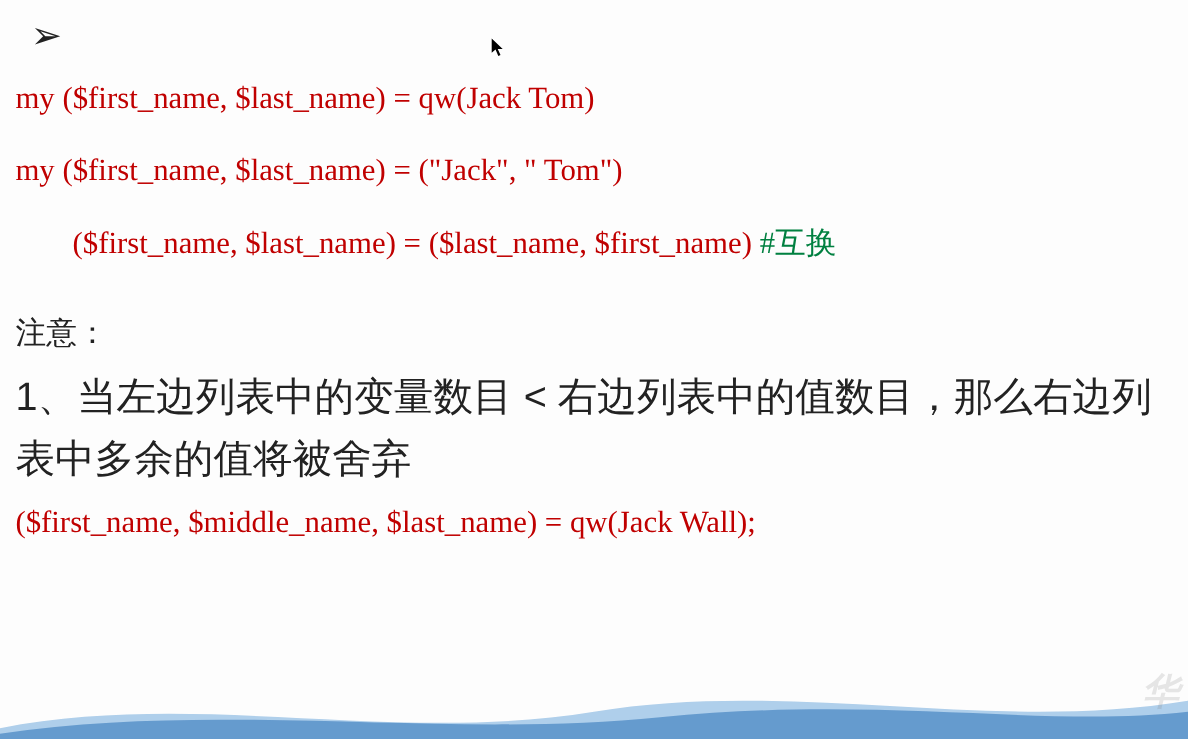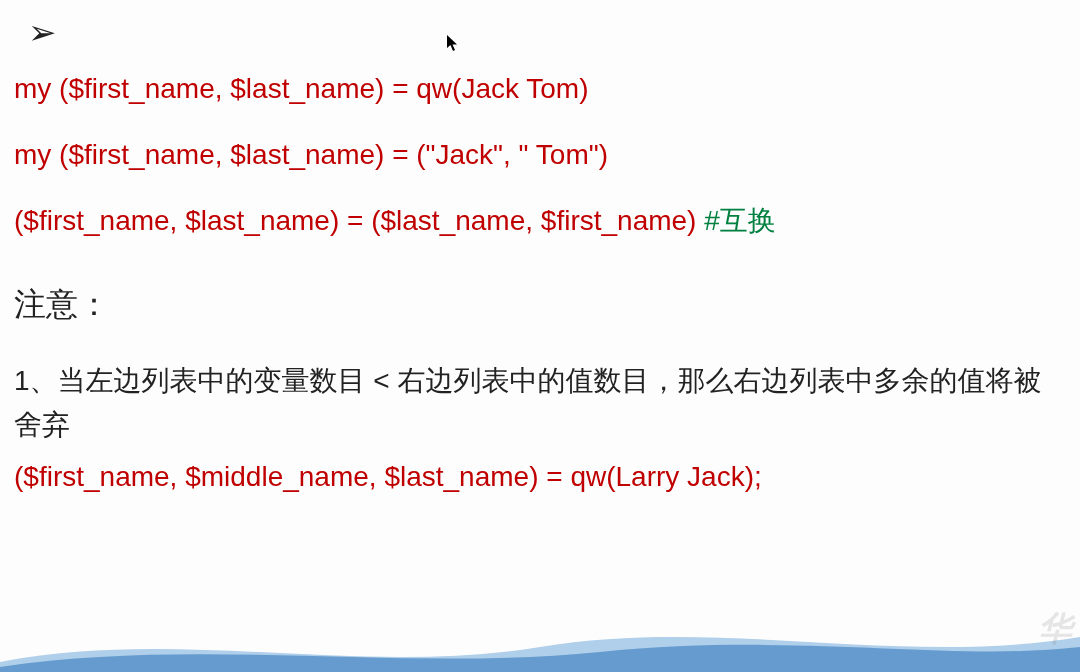--- a/index.html
+++ b/index.html
@@ -25,33 +25,33 @@
   }
   .bullet-arrow {
     font-size: 34px;
     margin-right: 22px;
     font-family: Arial, sans-serif;
   }
   .code-line {
     font-size: 28px;
     line-height: 1.35;
     margin-bottom: 28px;
-    font-family: Liberation Sans, sans-serif;
+    font-family: Liberation Serif, serif;
   }
   .red   { color: #c00000; }
   .green { color: #008040; }
   .black { color: #222; }
-  .indent { }
+  .indent { margin-left: 52px; }
   .note-label {
-    font-size: 32px;
+    font-size: 28px;
     margin-top: 44px;
-    margin-bottom: 32px;
+    margin-bottom: 11px;
   }
   .body-text {
-    font-size: 28px;
+    font-size: 36px;
     line-height: 1.55;
     margin-bottom: 12px;
   }
   .tight-top { margin-top: 6px; }
   .cursor {
     position: absolute;
     left: 446px;
     top: 34px;
     font-size: 16px;
     color: #000;
@@ -93,21 +93,21 @@
   <div class="code-line indent">
     <span class="red">($first_name, $last_name) = ($last_name, $first_name)  </span><span class="green">#互换</span>
   </div>
 
   <div class="note-label black">注意：</div>
 
   <div class="body-text black">1、当左边列表中的变量数目 &lt; 右边列表中的值数目，那么右边列表中多余的值将被舍弃</div>
 
 
 
-  <div class="code-line red tight-top" style="margin-bottom:0;">($first_name, $middle_name, $last_name) = qw(Larry Jack);</div>
+  <div class="code-line red tight-top" style="margin-bottom:0;">($first_name, $middle_name, $last_name) = qw(Jack Wall);</div>
 
 </div>
 
 <div class="cursor">
   <svg width="14" height="18" viewBox="0 0 14 18">
     <path d="M1 1 L1 14 L4.5 11 L7 17 L9 16 L6.5 10.5 L11 10.5 Z" fill="#000"></path>
   </svg>
 </div>
 
 <svg class="wave" viewBox="0 0 1080 50" preserveAspectRatio="none">

